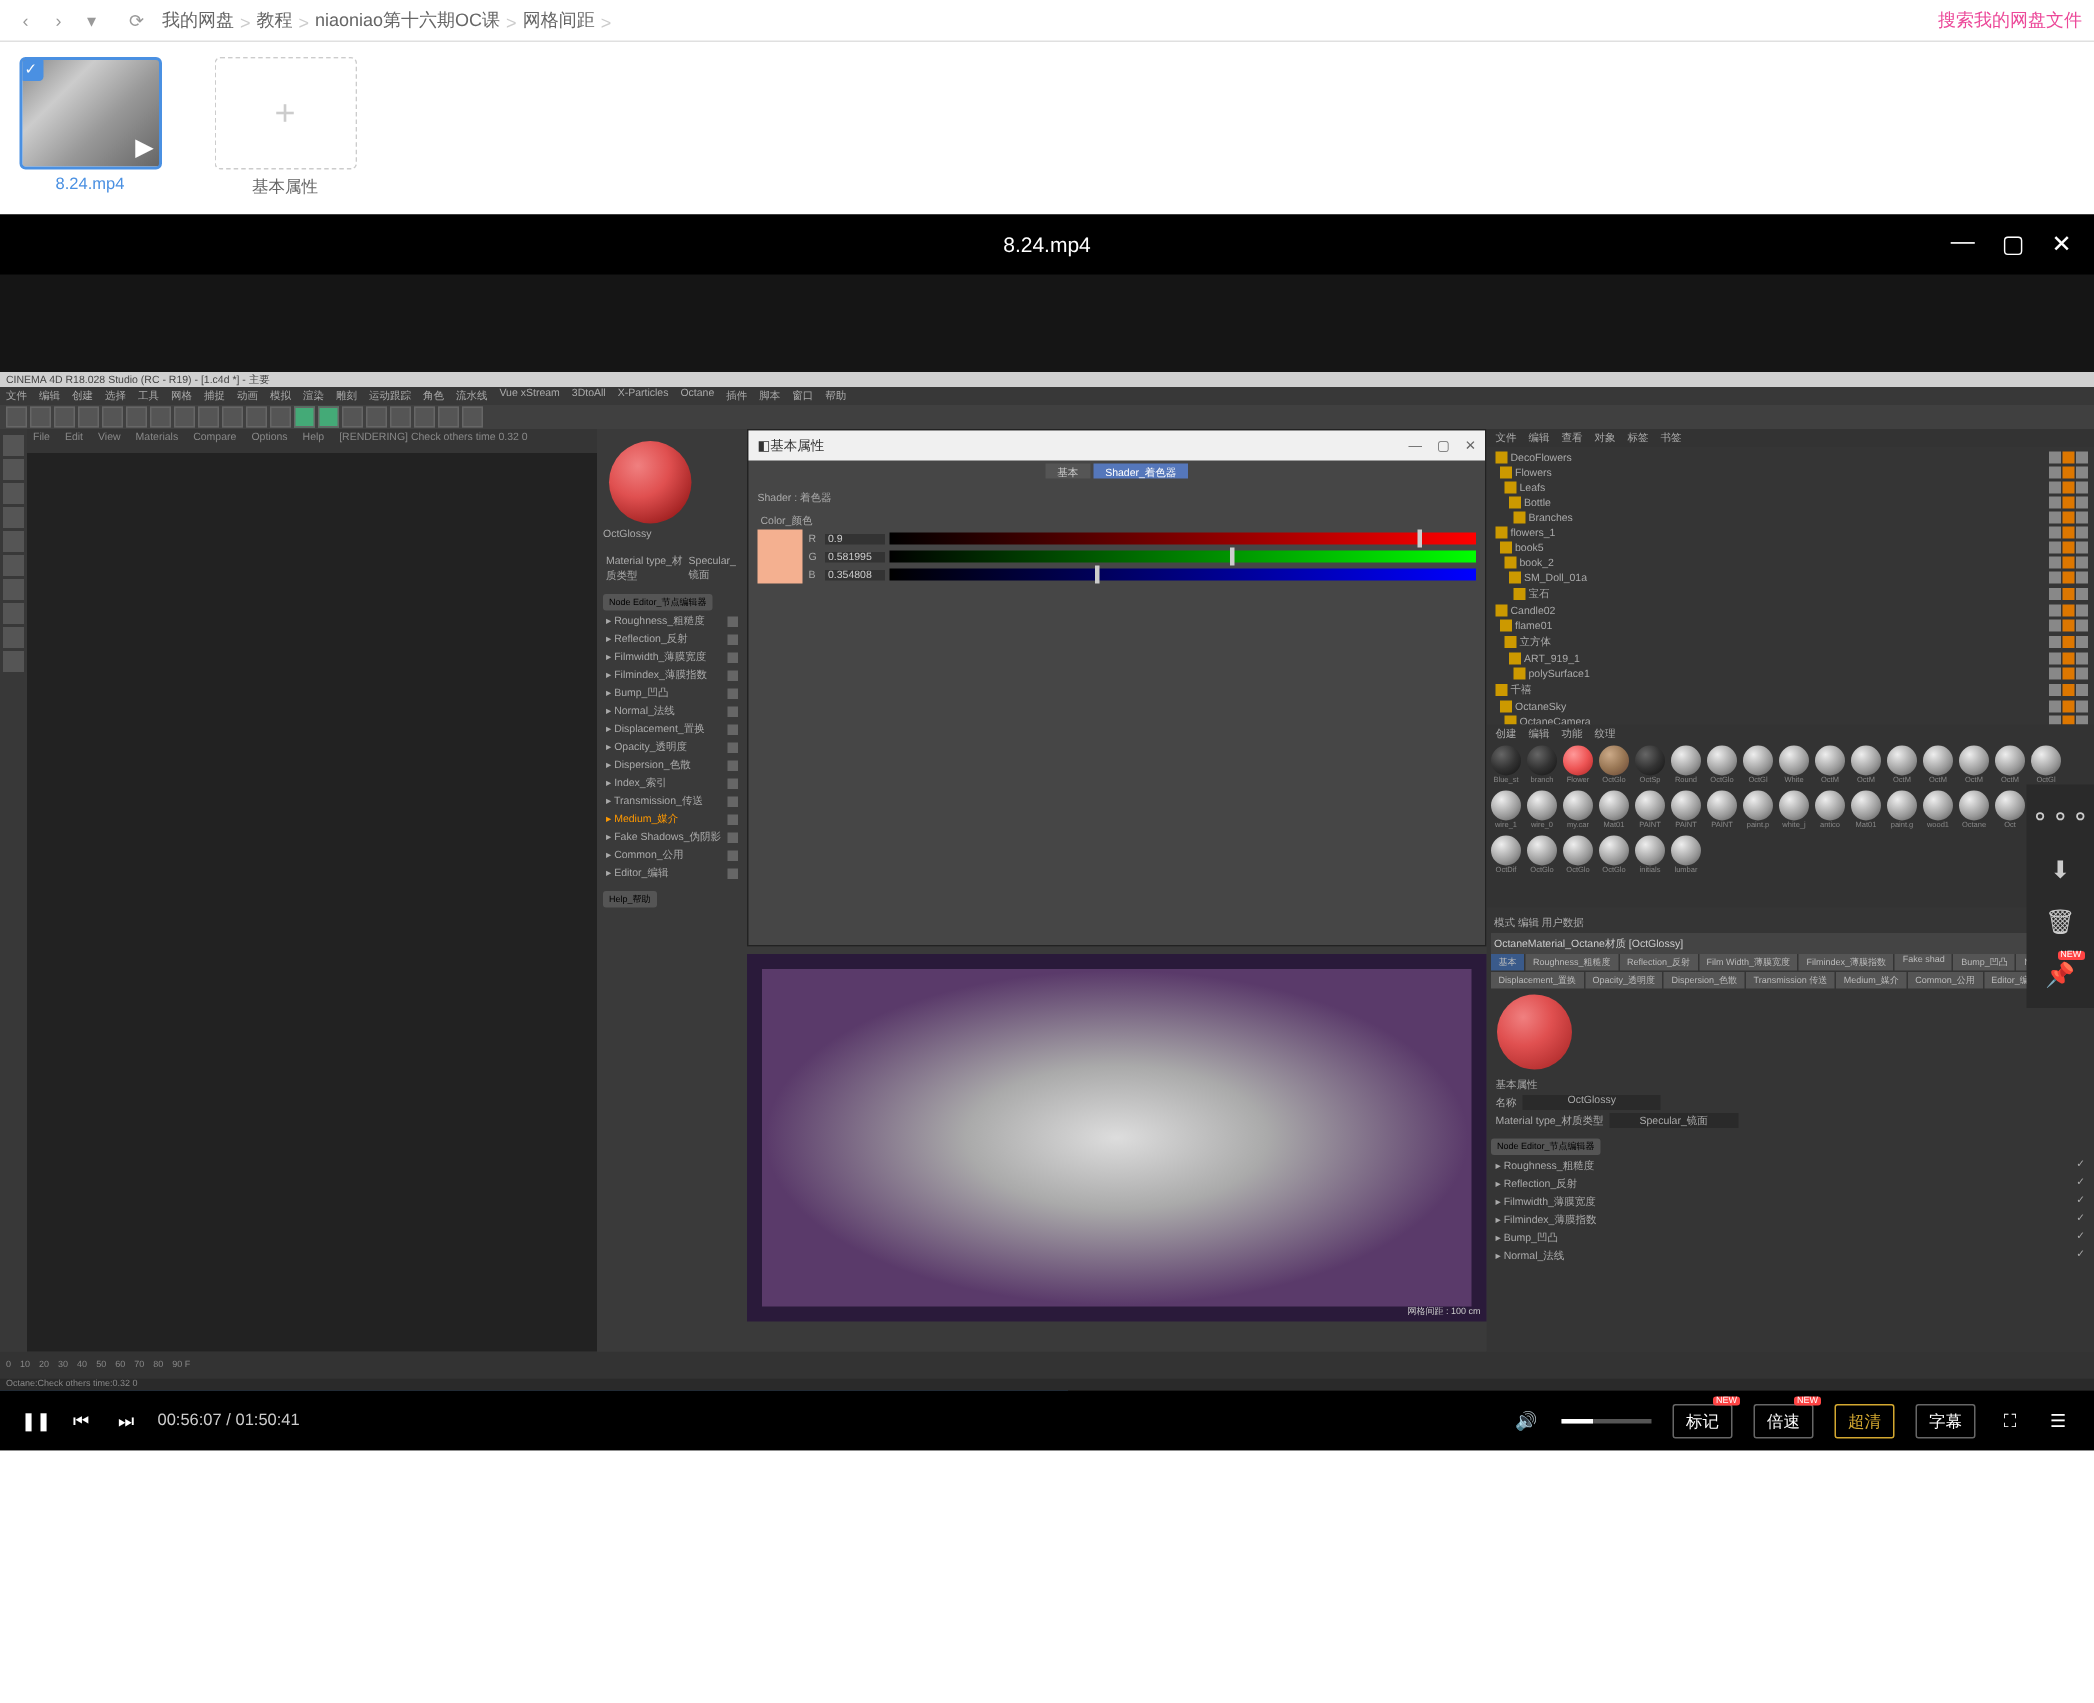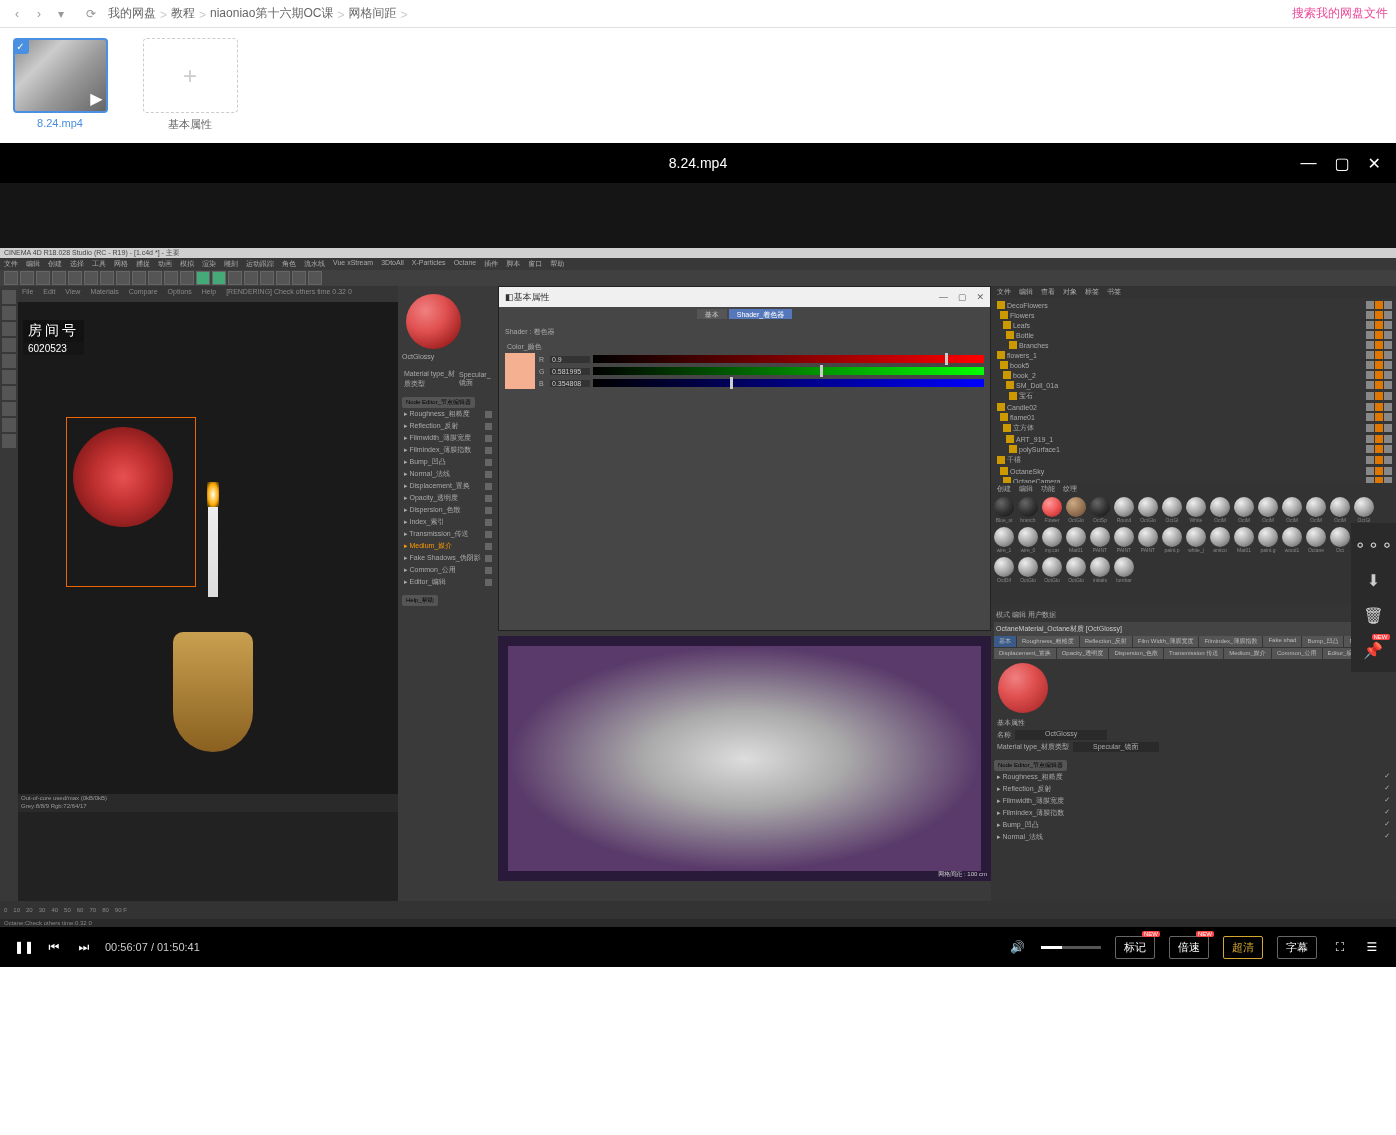--- a/index.html
+++ b/index.html
@@ -226,37 +226,20 @@
           <div class="vp-top" id="vp-menu">
               <span>File</span>
               <span>Edit</span>
               <span>View</span>
               <span>Materials</span>
               <span>Compare</span>
               <span>Options</span>
               <span>Help</span>
               <span>[RENDERING] Check others time 0.32  0</span>
             </div>
-          <div class="render-img">
-            <div class="watermark">
-              <div class="wm1">房间号</div>
-              <div class="wm2">6020523</div>
-            </div>
-            <div class="sel-box"></div>
-            <div class="rose"></div>
-            <div class="candle">
-                <div class="flame"></div>
-                <div class="stick"></div>
-              </div>
-            <div class="candlebase"></div>
-            <div class="vp-status">
-              <div>Out-of-core used/max (0kB/0kB)</div>
-                <div>Grey:8/8/9     Rgb:72/64/17</div>
-            </div>
-          </div>
         </div>
         <div class="center-area">
           <div class="mat-panel">
             <div class="mat-ball"></div>
             <div class="mat-lbl">OctGlossy</div>
             <div class="mat-props">
               <div class="prop">
                   <span>Material type_材质类型</span>
                   <span>Specular_镜面</span>
                 </div>

